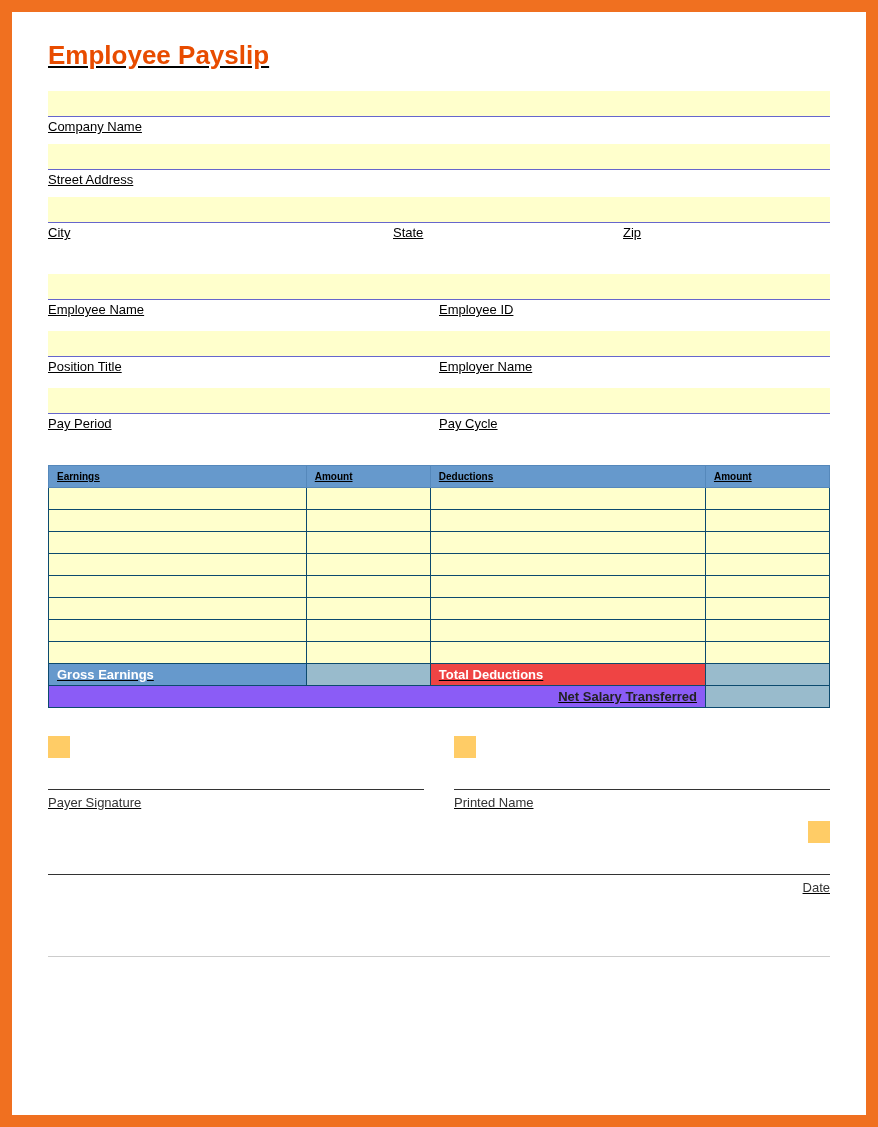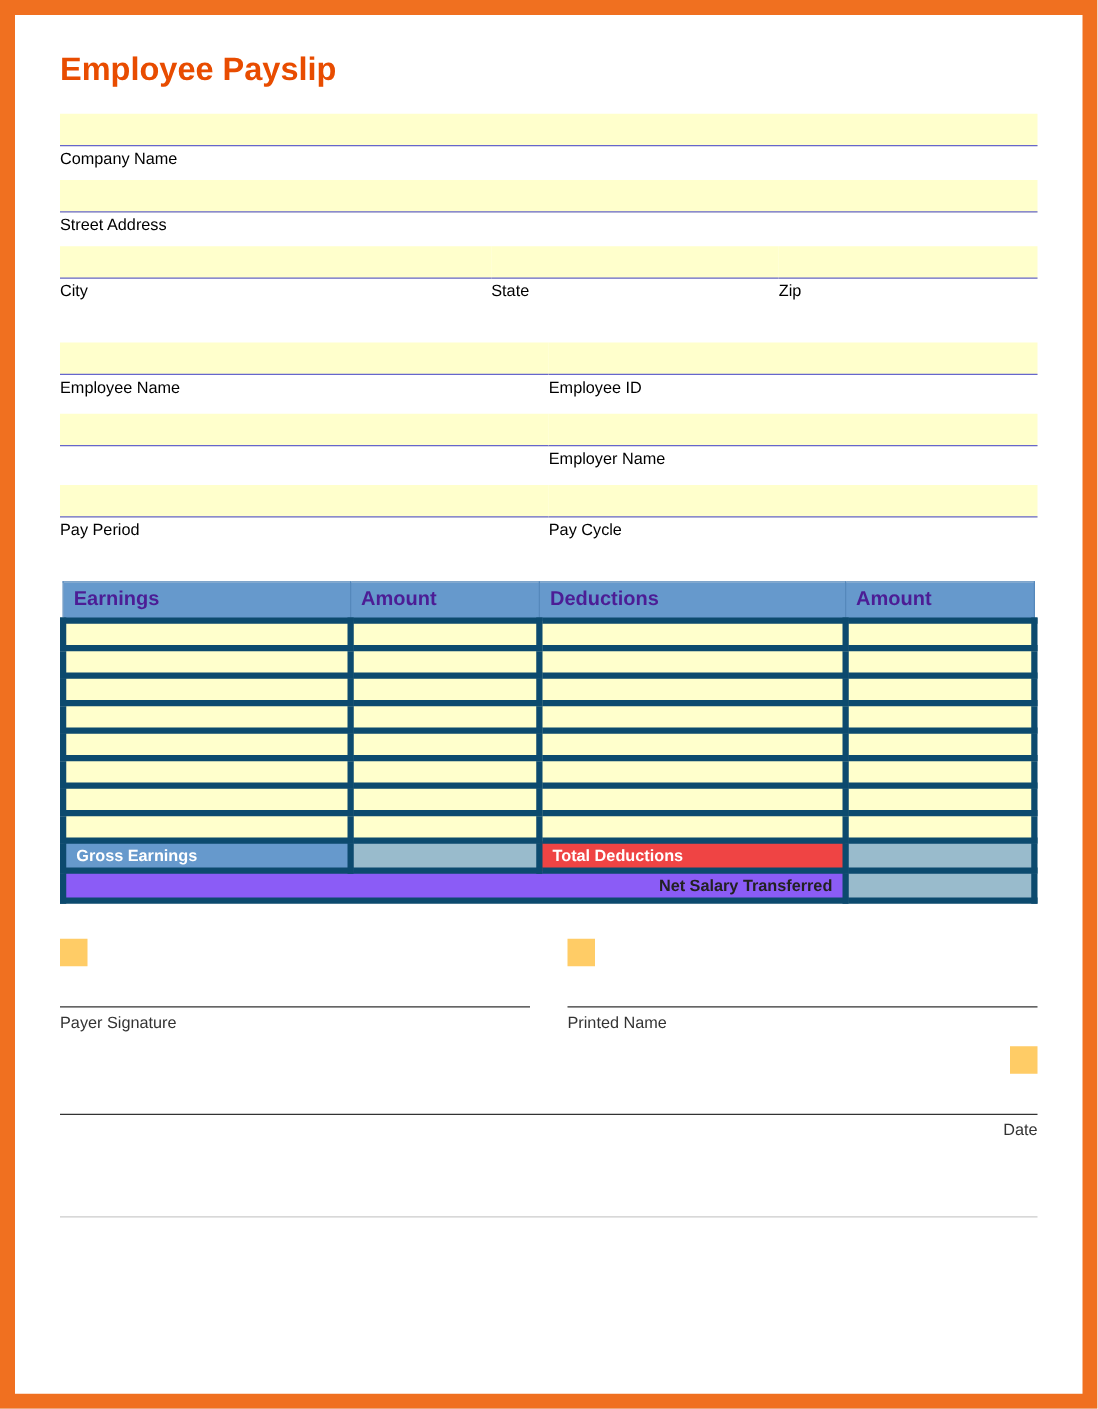--- a/index.html
+++ b/index.html
@@ -9,20 +9,21 @@
       justify-content: center;
       align-items: flex-start;
       min-height: 100vh;
       font-family: Arial, sans-serif;
     }
     .outer-border {
       background: #f07020;
       padding: 12px;
       width: 878px;
       min-height: 1127px;
+      text-decoration: underline;
     }
     .inner-page {
       background: #ffffff;
       padding: 28px 36px 40px 36px;
       min-height: 1103px;
       position: relative;
     }
     .page-title {
       color: #e84c00;
       font-size: 26px;
@@ -68,31 +69,31 @@
 
     
     .payroll-table {
       width: 100%;
       border-collapse: collapse;
       margin-top: 24px;
       margin-bottom: 28px;
     }
     .payroll-table th {
       background: #6699cc;
-      color: #4c1d95;
-      font-size: 16px;
+      color: #000000;
+      font-size: 10px;
       font-weight: bold;
       padding: 5px 8px;
       border: 1px solid #5588bb;
       text-align: left;
       margin-left: 16px;
     }
     .payroll-table td {
       background: #ffffcc;
-      border: 5px solid #0c4a6e;
+      border: 1px solid #0c4a6e;
       height: 22px;
       padding: 2px 8px;
       font-size: 12px;
     }
     .payroll-table tr.summary-row td {
       background: #99bbcc;
       font-weight: bold;
       font-size: 13px;
       color: #222;
     }
@@ -186,20 +187,21 @@
         </div>
         <div class="employee-col">
           <input type="text" class="field-input" style="">
           <span class="field-label">Employee ID</span>
         </div>
       </div>
 
       <div class="employee-row">
         <div class="employee-col">
           <input type="text" class="field-input" style="">
+          <span class="field-label">Position Title</span>
         </div>
         <div class="employee-col">
           <input type="text" class="field-input" style="">
           <span class="field-label">Employer Name</span>
         </div>
       </div>
 
       <div class="employee-row">
         <div class="employee-col">
           <input type="text" class="field-input" style="">

